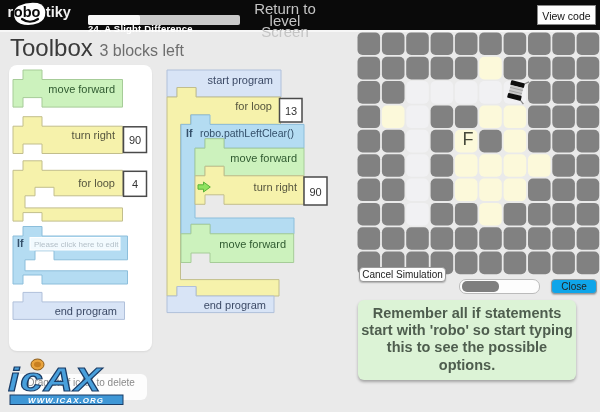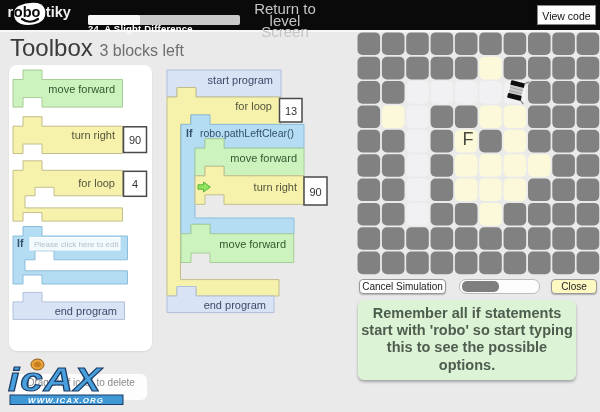--- a/index.html
+++ b/index.html
@@ -225,27 +225,27 @@
       <line x1="6" y1="-8" x2="10.5" y2="-11.5" stroke="#888" stroke-width="1.2"></line>
       <line x1="6" y1="8" x2="10.5" y2="11.5" stroke="#888" stroke-width="1.2"></line>
       <rect x="-7" y="-9" width="14" height="5" rx="1" fill="#0d0d0d"></rect>
       <rect x="-6.5" y="-4.2" width="13" height="8.4" fill="#c9c9c9"></rect>
       <line x1="-6.5" y1="-1.6" x2="6.5" y2="-1.6" stroke="#a0a0a0" stroke-width="1"></line>
       <line x1="-6.5" y1="1.6" x2="6.5" y2="1.6" stroke="#a0a0a0" stroke-width="1"></line>
       <rect x="-7" y="4" width="14" height="5" rx="1" fill="#0d0d0d"></rect>
     </g>
 </svg>
 
-<div class="abs" style="left:359px;top:279px;width:87px;height:15px;background:#fdfdfd;border:1px solid #999;box-shadow:0 1px 1.5px rgba(0,0,0,0.25);border-radius:4px;font-size:10px;color:#222;text-align:center;line-height:14px;box-sizing:border-box;">Cancel Simulation</div>
+<div class="abs" style="left:359px;top:267px;width:87px;height:15px;background:#fdfdfd;border:1px solid #999;box-shadow:0 1px 1.5px rgba(0,0,0,0.25);border-radius:4px;font-size:10px;color:#222;text-align:center;line-height:14px;box-sizing:border-box;">Cancel Simulation</div>
 
 <div class="abs" style="left:459px;top:279px;width:81px;height:15px;background:#fdfdfd;border:1px solid #bbb;border-radius:7px;box-sizing:border-box;"></div>
 
 <div class="abs" style="left:462px;top:281px;width:37px;height:11px;background:#7f7f7f;border-radius:5px;"></div>
 
-<div class="abs" style="left:551px;top:279px;width:46px;height:15px;background:#fef9c3;border:1px solid #999;box-shadow:0 1px 1.5px rgba(0,0,0,0.25);border-radius:4px;font-size:10px;color:#222;text-align:center;line-height:14px;box-sizing:border-box;">Close</div>
+<div class="abs" style="left:551px;top:279px;width:46px;height:15px;background:#0ea5e9;border:1px solid #999;box-shadow:0 1px 1.5px rgba(0,0,0,0.25);border-radius:4px;font-size:10px;color:#222;text-align:center;line-height:14px;box-sizing:border-box;">Close</div>
 
 <div class="abs" style="left:358px;top:300px;width:218px;height:80px;background:#dcf3d6;border-radius:6px;box-shadow:0 2px 3px rgba(0,0,0,0.3);"></div>
 
 <div class="abs" style="left:358px;top:305px;width:218px;text-align:center;font-size:14.5px;line-height:17.2px;color:#4e5d4e;font-weight:bold;">Remember all if statements<br>start with 'robo' so start typing<br>this to see the possible<br>options.</div>
 
 <div class="abs" style="left:15px;top:374px;width:132px;height:26px;background:#fdfdfd;border-radius:6px;"></div>
 
 <div class="abs" style="left:15px;top:377px;width:132px;text-align:center;font-size:10px;color:#8a8a8a;">Drag stuff icAX to delete</div>
 
 <div class="abs" style="left:8px;top:352px;width:125px;height:56px;">

